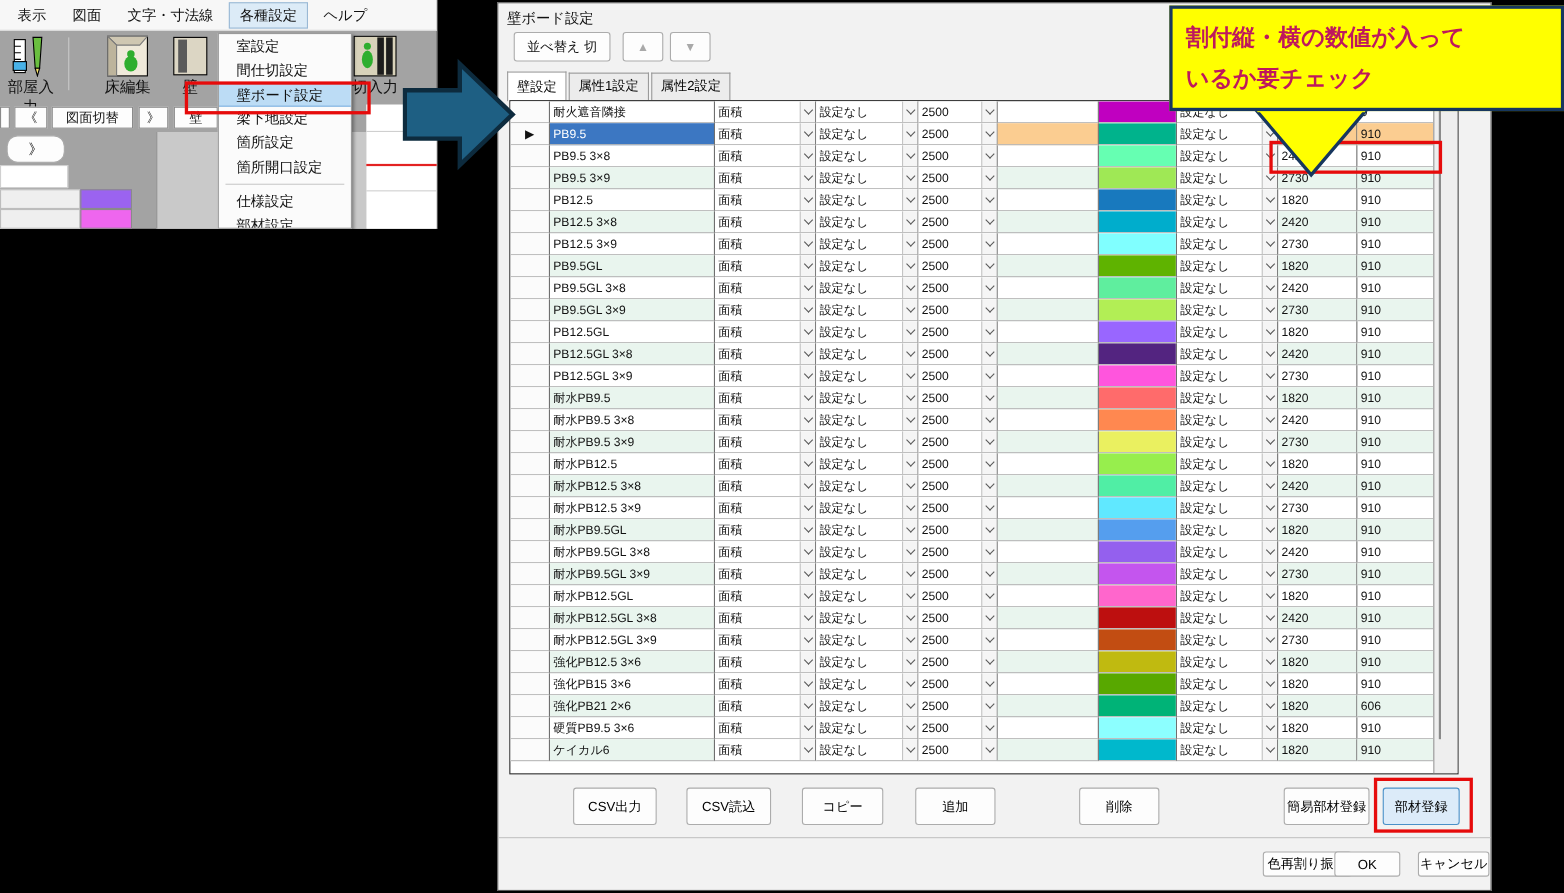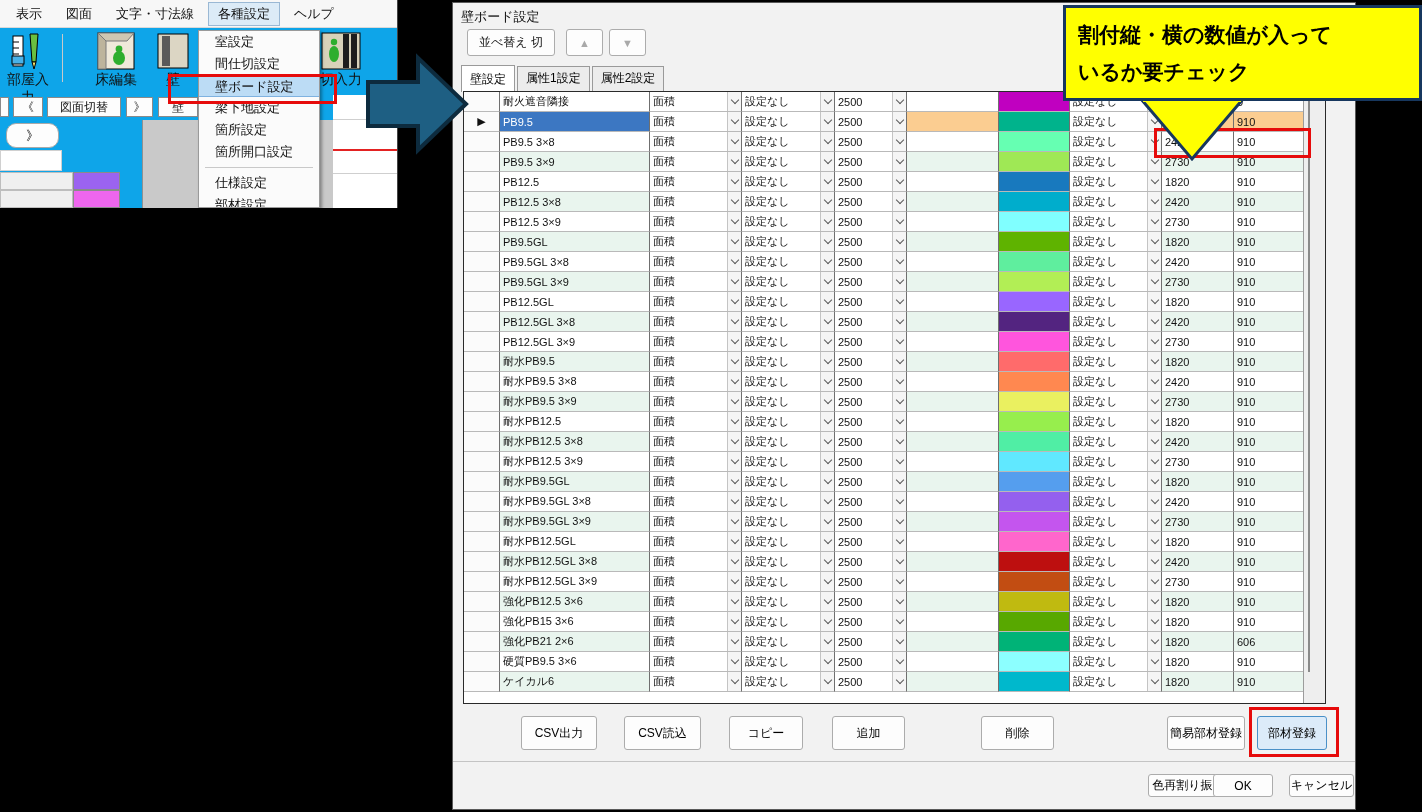--- a/index.html
+++ b/index.html
@@ -1,20 +1,20 @@
 <!DOCTYPE html>
 <html><head>
 <meta charset="utf-8">
 <style>
   html,body{margin:0;padding:0;background:#000;}
   body{font-family:"Liberation Sans","DejaVu Sans",sans-serif;}
   #stage{position:relative;width:1422px;height:812px;background:#000;overflow:hidden;}
 
   
-  #app-win{position:absolute;left:0;top:0;width:397px;height:208px;background:#0ea5e9;border-right:1px solid #444;}
+  #app-win{position:absolute;left:0;top:0;width:397px;height:208px;background:#a3a3a3;border-right:1px solid #444;}
   #menubar{position:absolute;left:0;top:0;width:100%;height:28px;background:#f7f7f7;border-bottom:1px solid #d9d9d9;display:flex;align-items:center;gap:4px;padding-left:6px;box-sizing:border-box;}
   .menu-item{font-size:13px;color:#111;padding:3px 10px;white-space:nowrap;}
   .menu-item.open{background:#dcebf7;border:1px solid #9ab8d4;padding:2px 9px;}
   #toolbar{position:absolute;left:0;top:28px;width:100%;height:67px;}
   .tb-item{position:absolute;text-align:center;font-size:14px;color:#111;}
   .tb-item .ico{display:block;margin:0 auto 1px auto;}
   .tb-sep{position:absolute;top:6px;width:1px;height:48px;background:#c9c9c9;}
   #nav-row{position:absolute;left:0;top:95px;width:100%;height:25px;}
   .nv-btn{position:absolute;top:2px;height:20px;background:#fdfdfd;border:1px solid #8a8a8a;font-size:12px;color:#111;display:flex;align-items:center;justify-content:center;box-sizing:border-box;}
   #left-panel-expand{position:absolute;left:6px;top:123px;width:51px;height:23px;background:#fdfdfd;border:1px solid #a9a9a9;border-radius:10px;font-size:13px;display:flex;align-items:center;justify-content:center;}
@@ -80,21 +80,21 @@
   #f-color{left:695px;width:81px;}
   #f-ok{left:760px;width:60px;}
   #f-cancel{left:836px;width:65px;}
 
   
   .red-box{position:absolute;border:3px solid #e60b0b;box-sizing:border-box;z-index:60;pointer-events:none;}
   #rb-menu{left:168px;top:74px;width:169px;height:30px;z-index:45;}
   #rb-cells{left:1154px;top:128px;width:157px;height:30px;}
   #rb-register{left:1249px;top:707px;width:90px;height:50px;}
   #callout{position:absolute;left:1063px;top:5px;width:359px;height:96px;background:#ffff00;border:3px solid #17375e;box-sizing:border-box;z-index:70;padding:8px 12px;}
-  #callout .ln{font-size:21px;font-weight:bold;color:#000000;line-height:37px;white-space:nowrap;}
+  #callout .ln{font-size:21px;font-weight:bold;color:#be185d;line-height:37px;white-space:nowrap;}
   #callout-tail{position:absolute;left:1138px;top:99px;z-index:69;}
 </style>
 </head>
 <body>
 
 <div id="stage">
 
   <div id="app-win">
     <div id="menubar">
         <div class="menu-item">表示</div>

